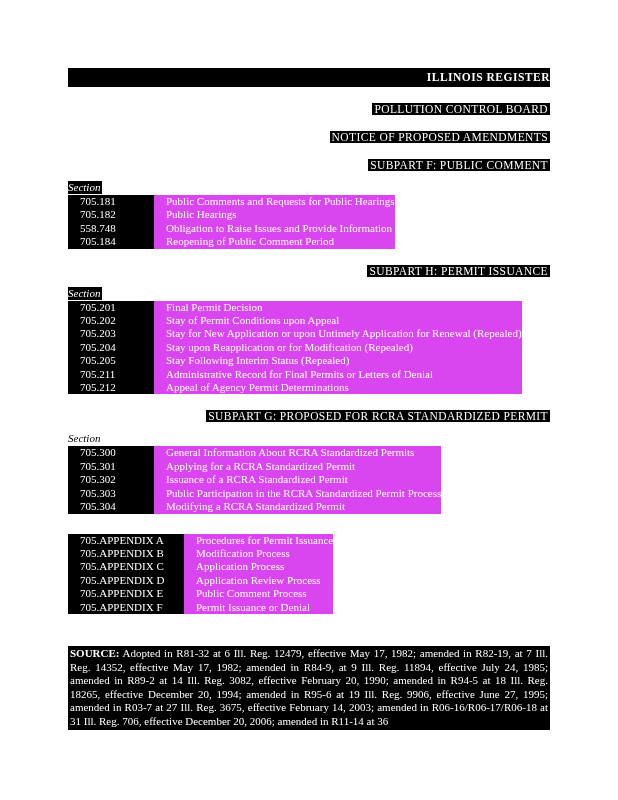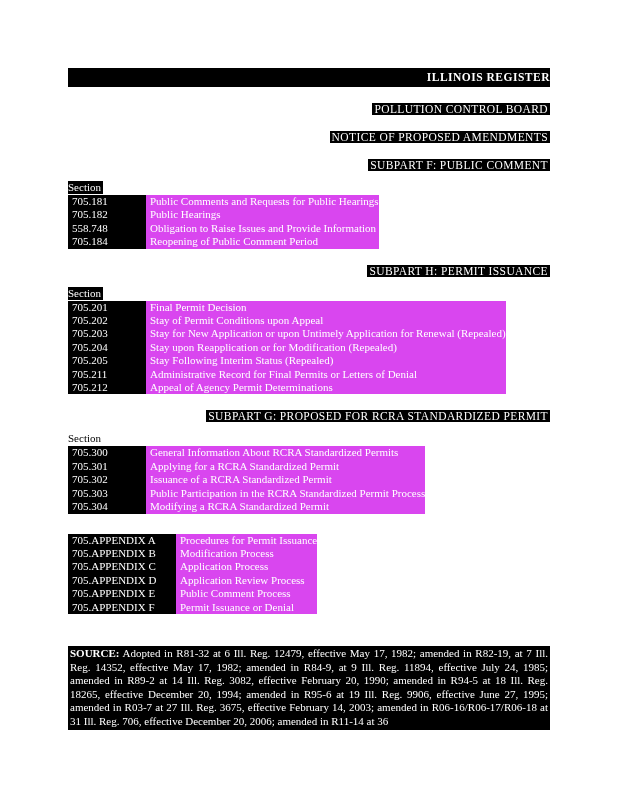--- a/index.html
+++ b/index.html
@@ -65,21 +65,21 @@
   .sp-20 { height: 20px; }
   .sp-6 { height: 6px; }
 
   
   table.sec {
     border-collapse: collapse;
     font-size: 11px;
     width: auto;
   }
   table.sec td {
-    padding: 0 0 0 4px;
+    padding: 0 0 0 12px;
     vertical-align: top;
     line-height: 13.4px;
     white-space: nowrap;
   }
   td.num {
     width: 74px;
     padding-right: 6px;
     background: #000;
     color: #fff;
   }
@@ -88,20 +88,21 @@
     color: #fff;
     padding-right: 3px;
   }
   .label-section {
     font-size: 11px;
     background: #000;
     color: #fff;
     display: inline-block;
     padding: 0 2px 0 0;
     line-height: 13.4px;
+    font-style: italic;
   }
 
   
   .para {
     font-size: 11px;
     line-height: 13.6px;
     text-align: justify;
     background: #000;
     color: #fff;
     padding: 1px 2px;

